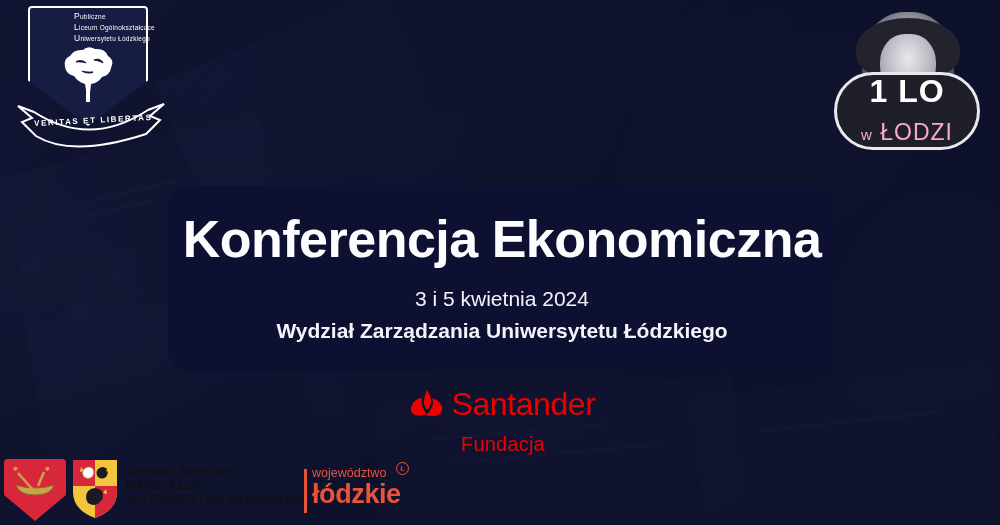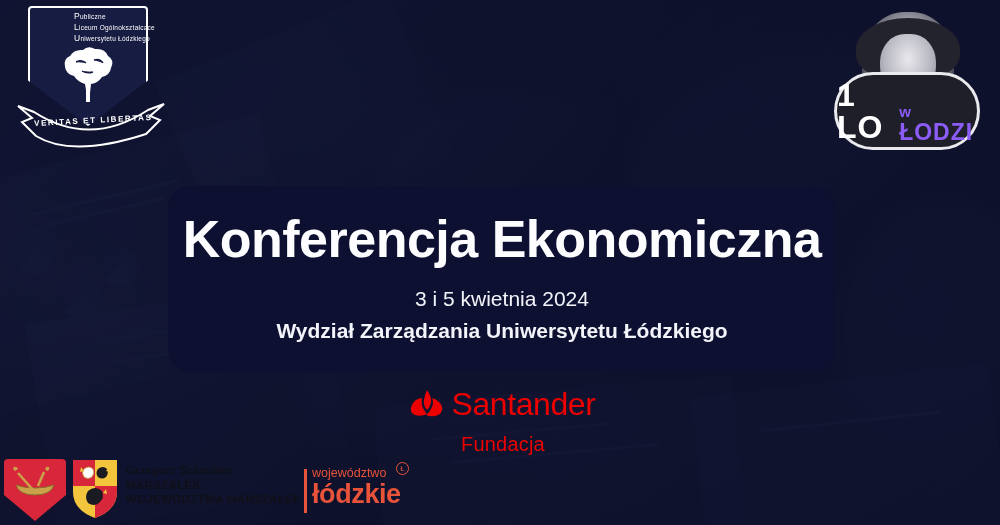--- a/index.html
+++ b/index.html
@@ -152,24 +152,24 @@
   .lo-face {
     position:absolute; left:48px; top:22px; width:56px; height:62px;
     background:radial-gradient(ellipse at 50% 40%, #e8e8ec, #b6b6c0 60%, #7e7e8c 100%);
     border-radius:45% 45% 48% 48%;
   }
   .lo-plaque {
     position:absolute; left:2px; top:60px; width:146px; height:78px;
     background:#1f1f29;
     border:3px solid #e9e9ee;
     border-radius:39px;
-    display:flex; flex-direction:row; align-items:center; justify-content:flex-start;
+    display:flex; flex-direction:column; align-items:center; justify-content:flex-start;
   }
   .lo-line1 { color:#fff; font-size:32px; font-weight:bold; line-height:1; letter-spacing:1px; }
-  .lo-line2 { color:#8b5cf6; font-size:23px; font-weight:bold; line-height:1; margin-top:20px; letter-spacing:1px; }
+  .lo-line2 { color:#f9a8d4; font-size:23px; font-weight:normal; line-height:1; margin-top:14px; letter-spacing:1px; }
   .lo-line2 .sm { font-size:15px; }
 
   
   .santander {
     position:absolute; left:398px; top:388px; width:210px; height:62px;
     text-align:center;
   }
   .sant-row { display:flex; align-items:center; justify-content:center; gap:7px; }
   .sant-flame { width:34px; height:30px; }
   .sant-name { color:#ec0000; font-size:32px; font-weight:normal; letter-spacing:-.4px; line-height:1; }

